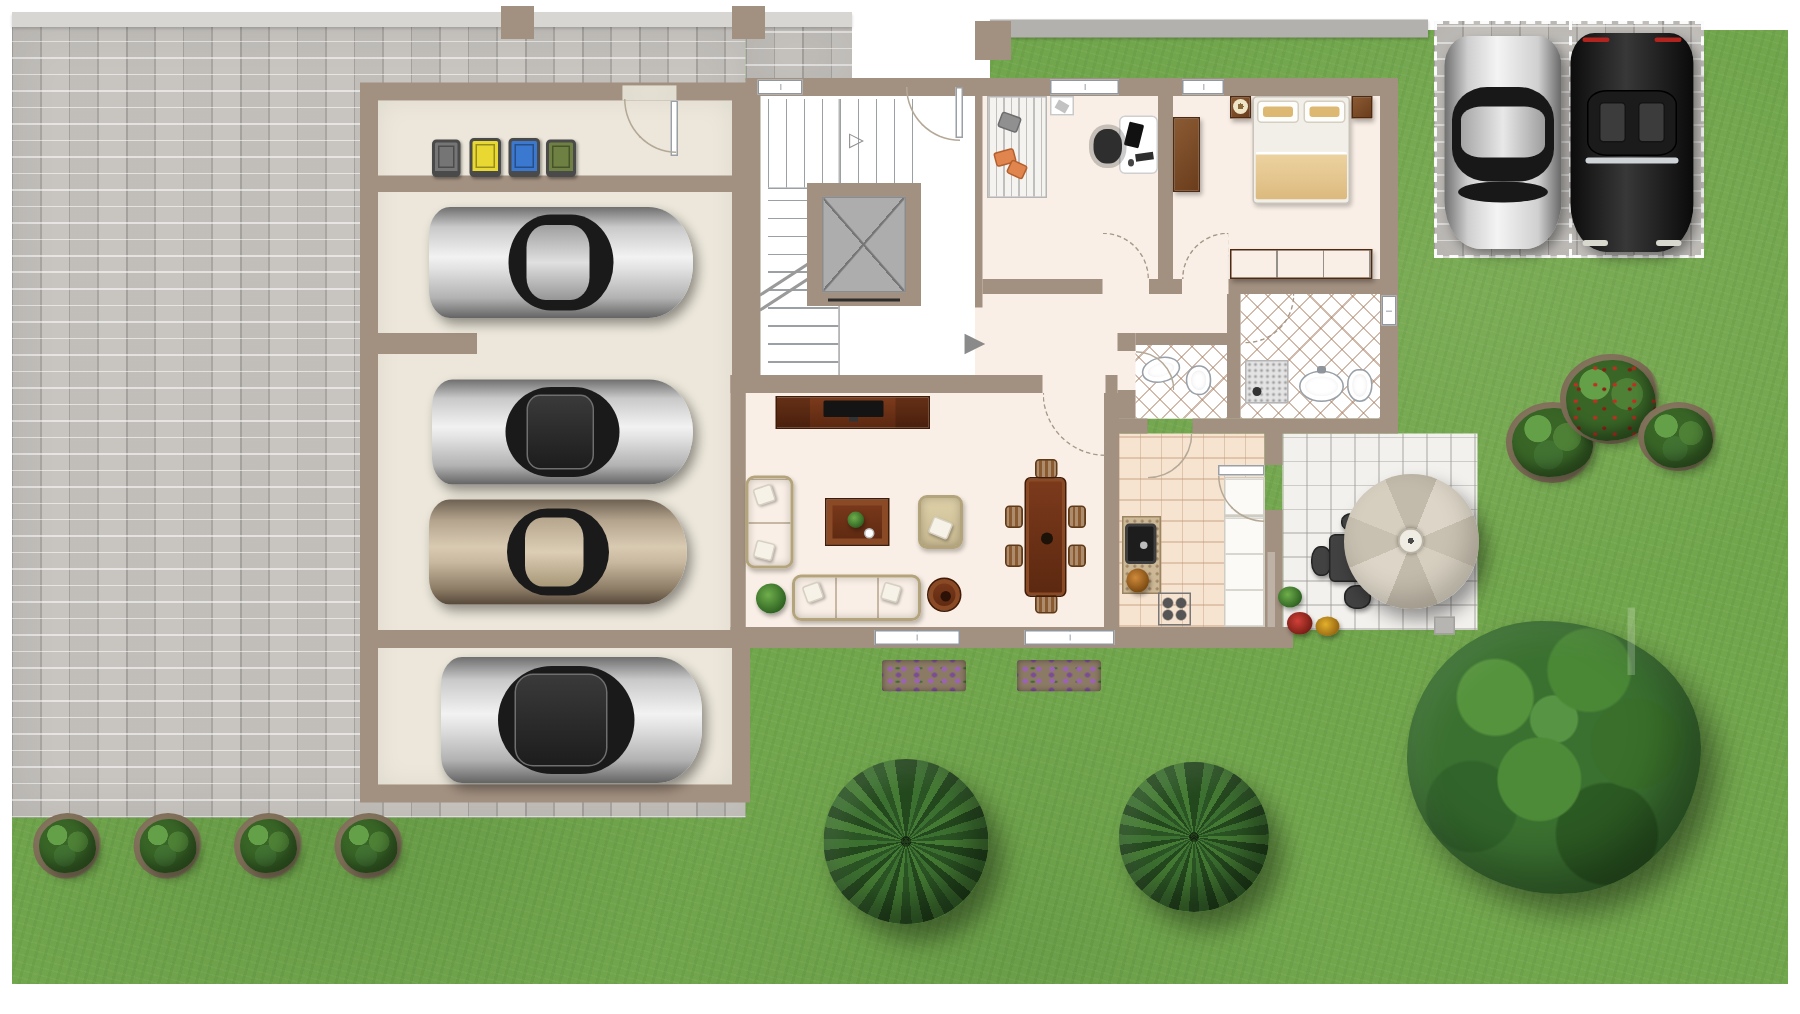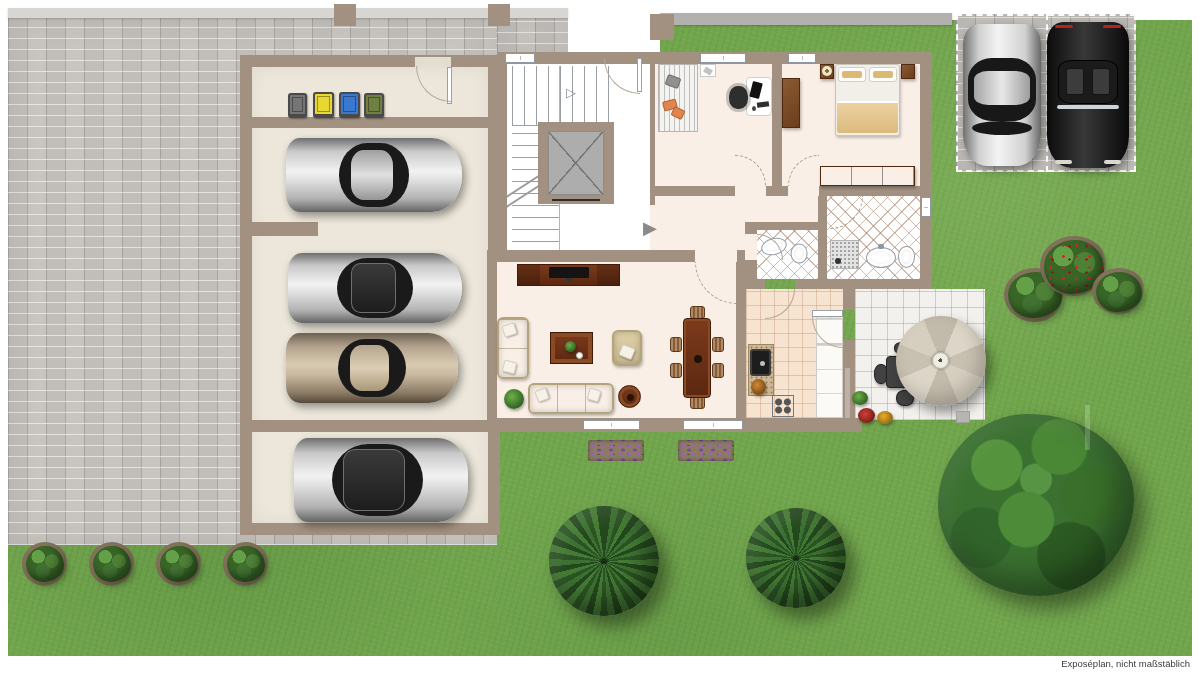--- a/index.html
+++ b/index.html
@@ -384,14 +384,13 @@
   <div class="dirt" style="left:223px;top:542px;width:46px;height:44px"></div>
   <div class="bush" style="left:227px;top:546px;width:38px;height:36px"></div>
 
   <div class="conifer" style="left:549px;top:506px;width:110px;height:110px"></div>
   <div class="conifer" style="left:746px;top:508px;width:100px;height:100px"></div>
   <div class="bigtree" style="left:938px;top:414px;width:196px;height:182px"></div>
 
   <div class="wm" style="left:845px;top:368px;width:5px;height:50px"></div>
   <div class="wm" style="left:1085px;top:405px;width:5px;height:45px;background:rgba(255,255,255,.2)"></div>
 
-  <div class="caption" style="left:820px;top:658px;width:370px;height:16px">Exposéplan, nicht maßstäblich</div>
 </div>
 
 </body></html>

